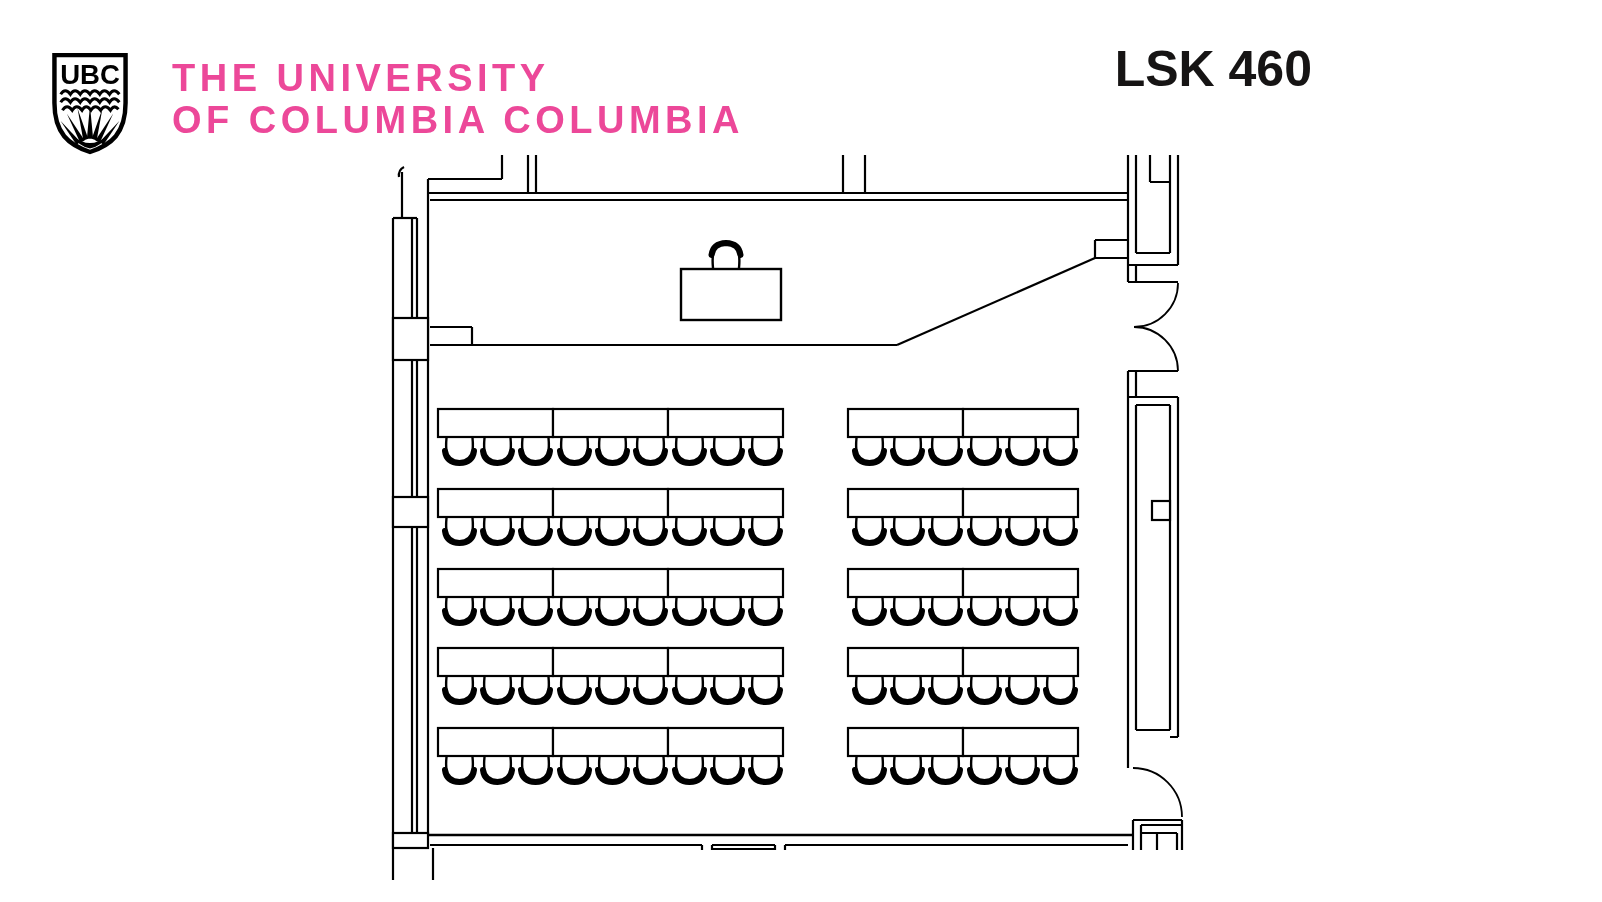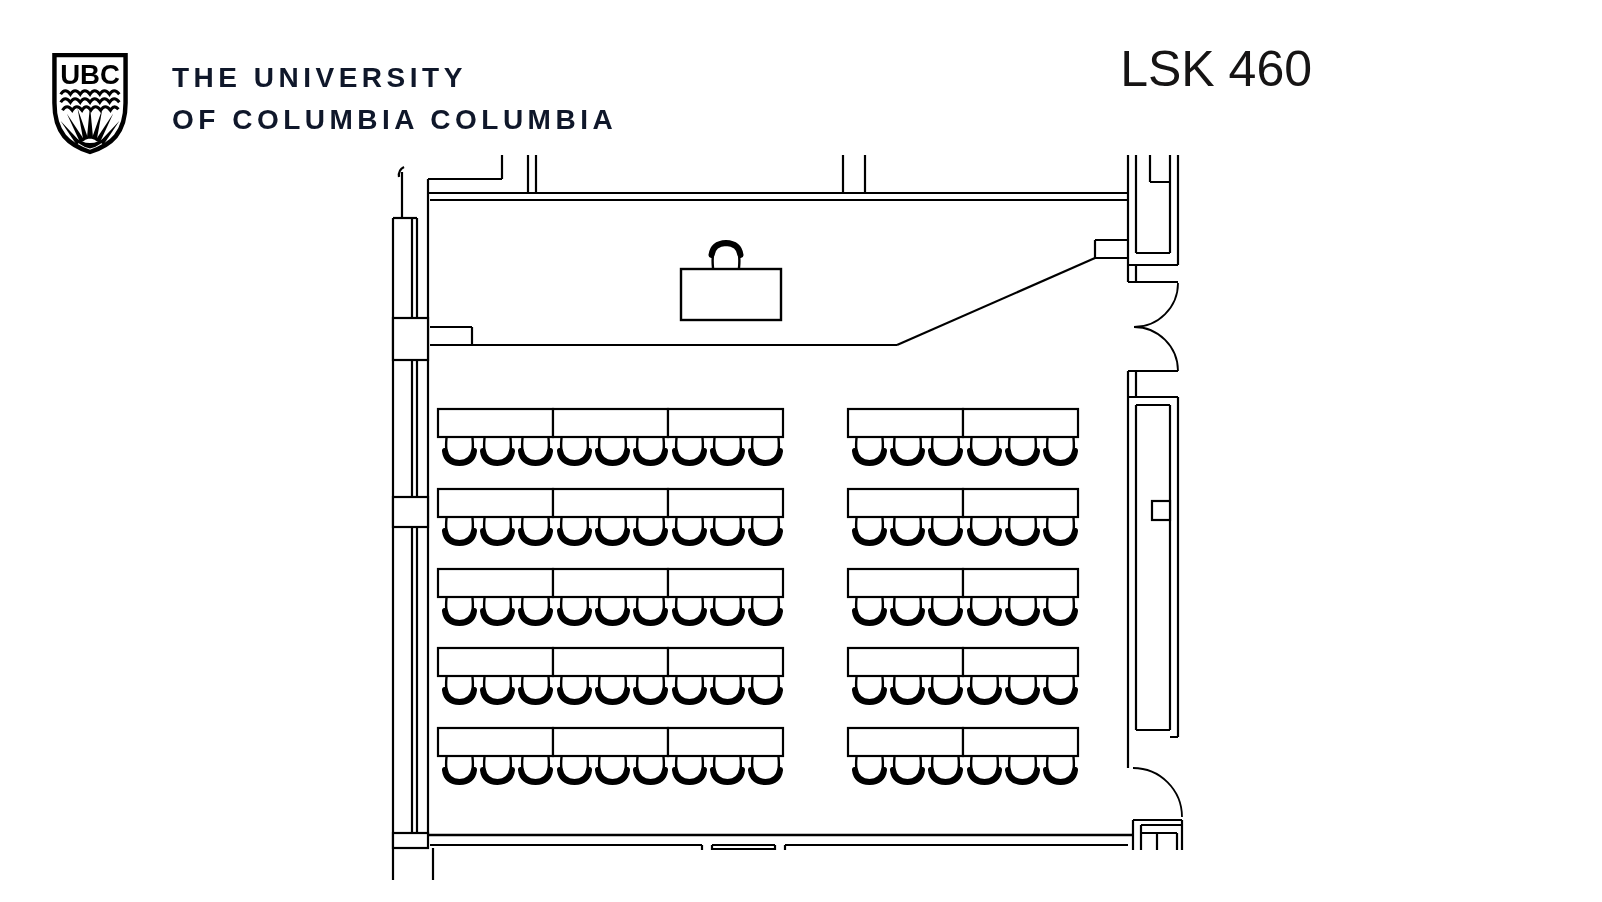--- a/index.html
+++ b/index.html
@@ -1,22 +1,22 @@
 <!DOCTYPE html>
 <html><head>
 <meta charset="utf-8">
 <style>
   html,body{margin:0;padding:0;background:#fff;}
   #page{position:relative;width:1368px;height:902px;background:#ffffff;overflow:hidden;
         font-family:"Liberation Sans", sans-serif;color:#1d1a1b;}
   
   #crest{position:absolute;left:50px;top:50px;width:80px;height:108px;}
-  #univ{position:absolute;left:172px;top:57px;font-weight:bold;font-size:28px;
-        letter-spacing:4.5px;line-height:42px;color:#0f172a;white-space:pre;}
-  #room-label{position:absolute;right:56px;top:40px;font-size:50px;font-weight:400;
+  #univ{position:absolute;left:172px;top:57px;font-weight:bold;font-size:38px;
+        letter-spacing:4.5px;line-height:42px;color:#ec4899;white-space:pre;}
+  #room-label{position:absolute;right:56px;top:40px;font-size:50px;font-weight:700;
         color:#161414;letter-spacing:0px;}
   
   #plan{position:absolute;left:0;top:0;width:1602px;height:902px;}
   #plan path,#plan rect,#plan line{vector-effect:none;}
 </style>
 </head>
 <body>
 
 <div id="page">
 

